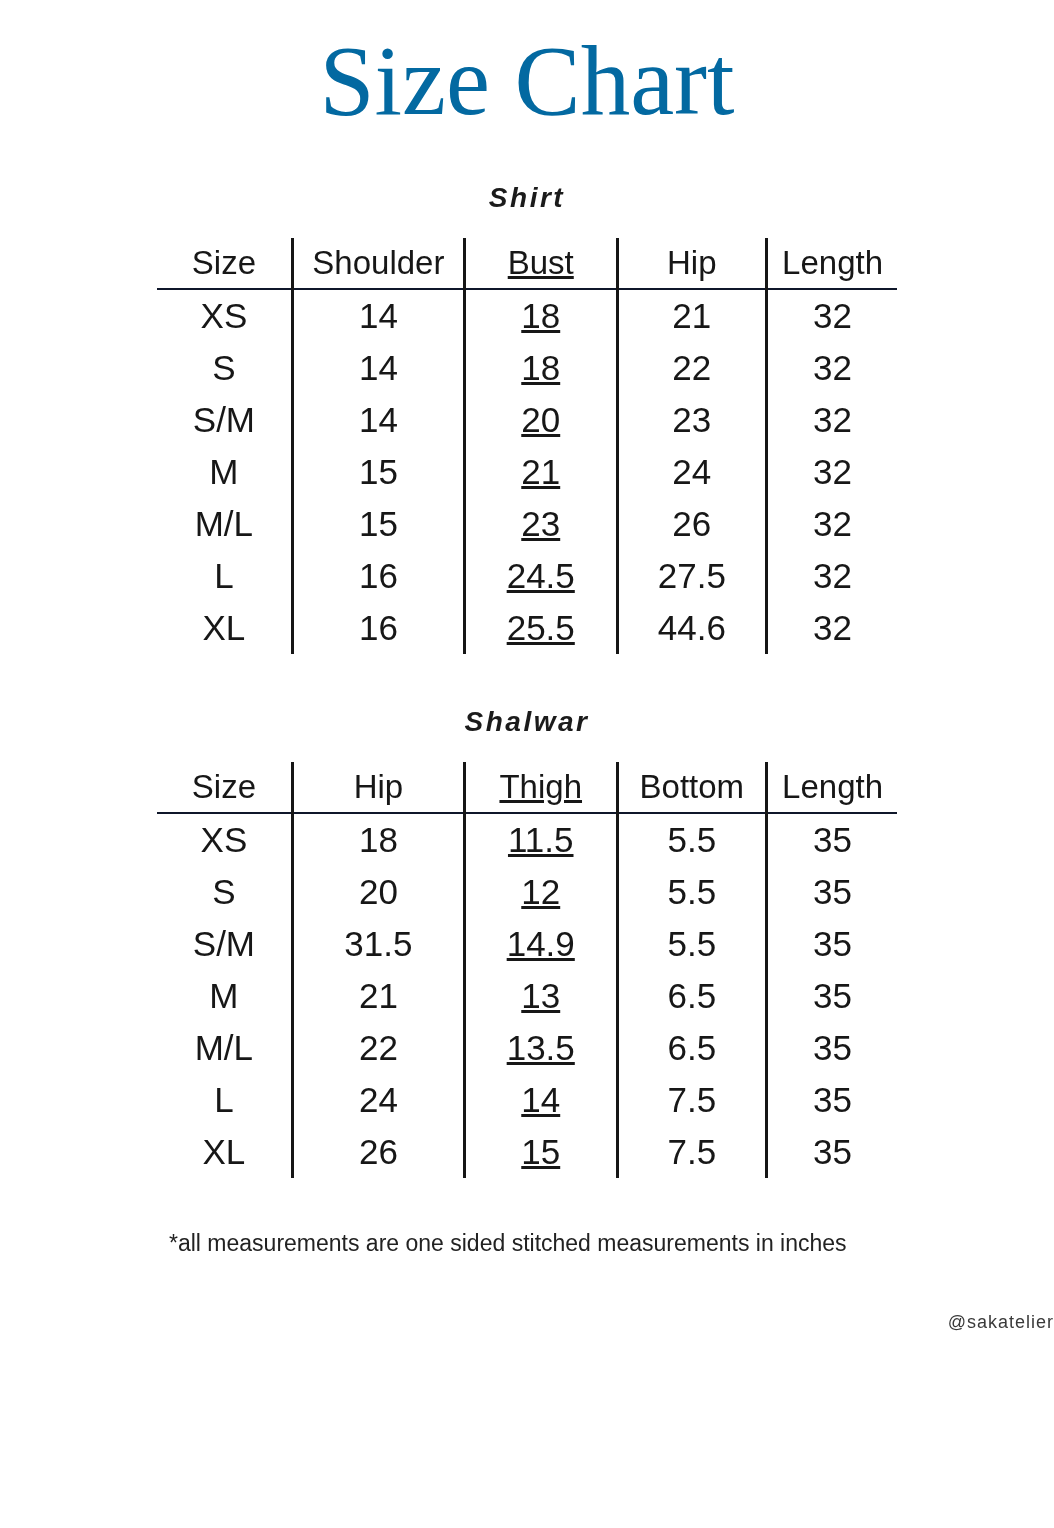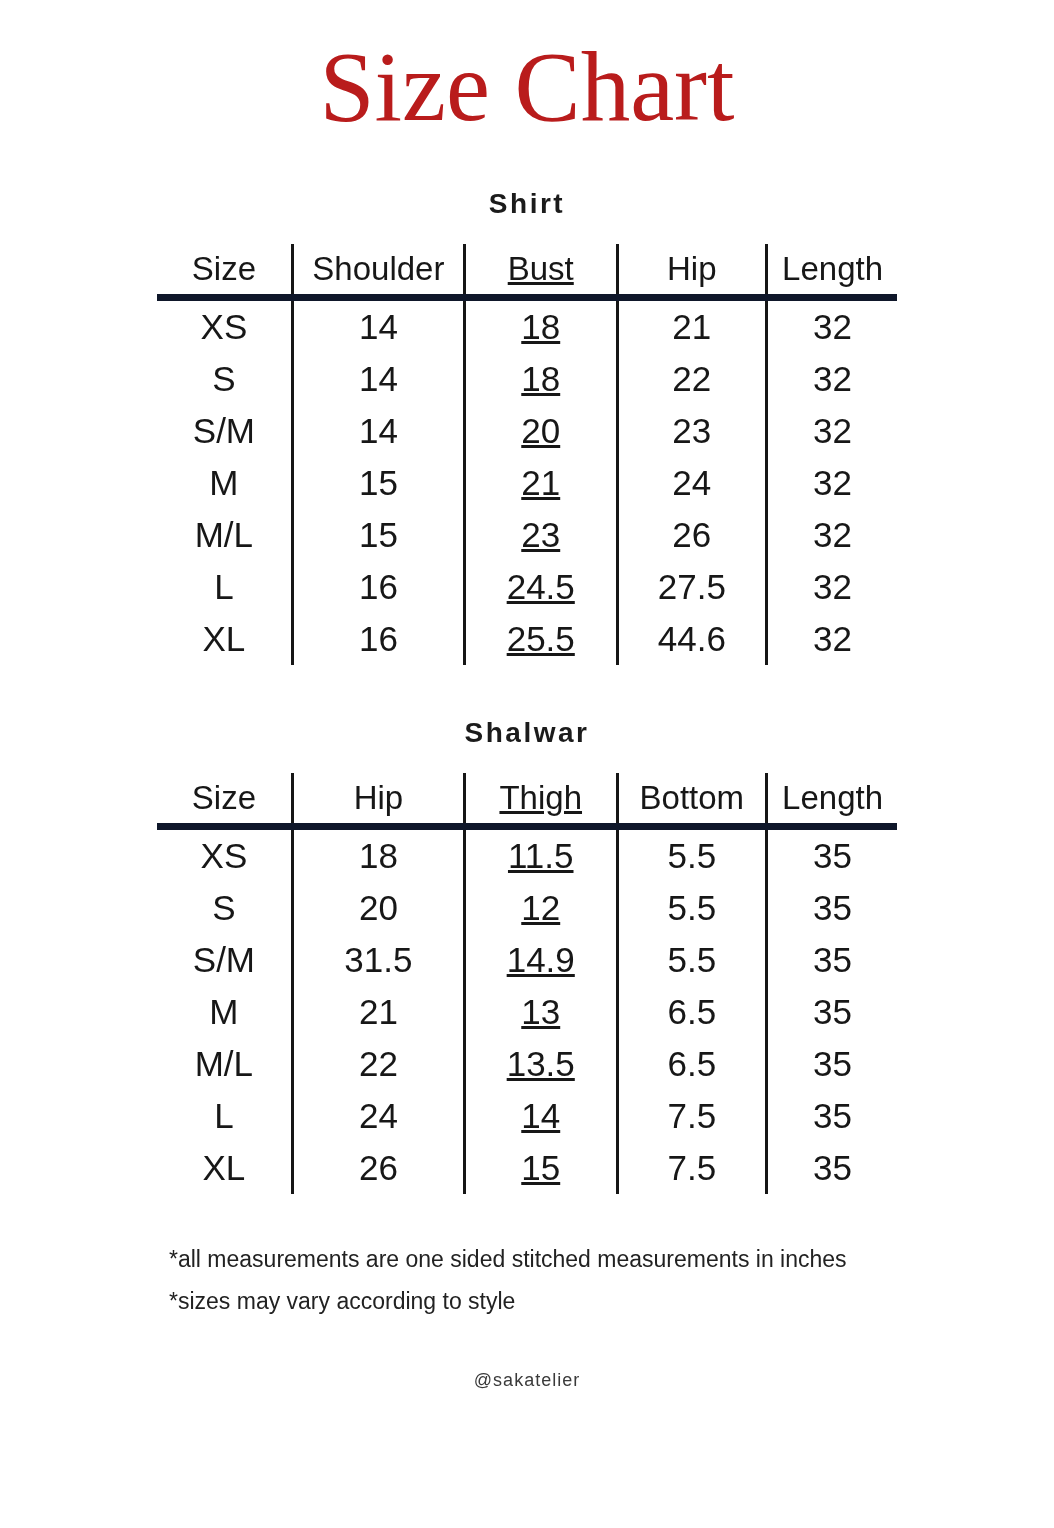--- a/index.html
+++ b/index.html
@@ -11,58 +11,59 @@
     position: relative;
     width: 1054px;
     height: 1528px;
     margin: 0 auto;
     background: #ffffff;
     color: #161616;
     font-family: "Liberation Sans", sans-serif;
     overflow: hidden;
   }
   .page-title {
-    margin: 16px;
+    margin: 10px;
     padding-top: 18px;
     text-align: center;
     font-family: "Liberation Serif", serif;
     font-weight: 400;
     font-size: 99px;
     line-height: 1.08;
     letter-spacing: 0px;
-    color: #b91c1c;
+    color: #0369a1;
   }
   .section-title {
     margin: 0;
     text-align: center;
     font-size: 28px;
     font-weight: 700;
     letter-spacing: 2.5px;
     color: #1b1b1b;
+    font-style: italic;
   }
   .section-title.shirt   { margin-top: 47px; }
   .section-title.shalwar { margin-top: 52px; }
 
   table.size-table {
     width: 740px;
     margin: 24px auto 0 auto;
     border-collapse: collapse;
     table-layout: fixed;
   }
   .size-table th, .size-table td {
     padding: 0;
     text-align: center;
     vertical-align: middle;
     font-weight: 400;
     color: #171717;
   }
   .size-table th {
     height: 50px;
     font-size: 33px;
-    border-bottom: 7px solid #0f172a;
+    border-bottom: 2px solid #0f172a;
   }
   .size-table td {
     height: 52px;
     font-size: 35px;
   }
   .size-table th + th,
   .size-table td + td {
     border-left: 3px solid #161616;
   }
   .col-0 { width: 18.38%; }
@@ -75,21 +76,21 @@
     margin: 50px 0 0 157px;
   }
   .notes p {
     margin: 12px;
     font-size: 23px;
     line-height: 30px;
     color: #222222;
   }
   .handle {
     margin-top: 54px;
-    text-align: center;
+    text-align: right;
     font-size: 18px;
     letter-spacing: 1px;
     color: #3a3a3a;
   }
 </style>
 </head>
 <body>
 
 <div class="canvas">
 
@@ -222,18 +223,17 @@
             <td class="col-2">15</td>
             <td class="col-3">7.5</td>
             <td class="col-4">35</td>
           </tr>
         </tbody>
       </table>
   </section>
 
   <div class="notes">
     <p>*all measurements are one sided stitched measurements in inches</p>
-    <p>*sizes may vary according to style</p>
   </div>
 
   <div class="handle">@sakatelier</div>
 
 </div>
 
 </body></html>

